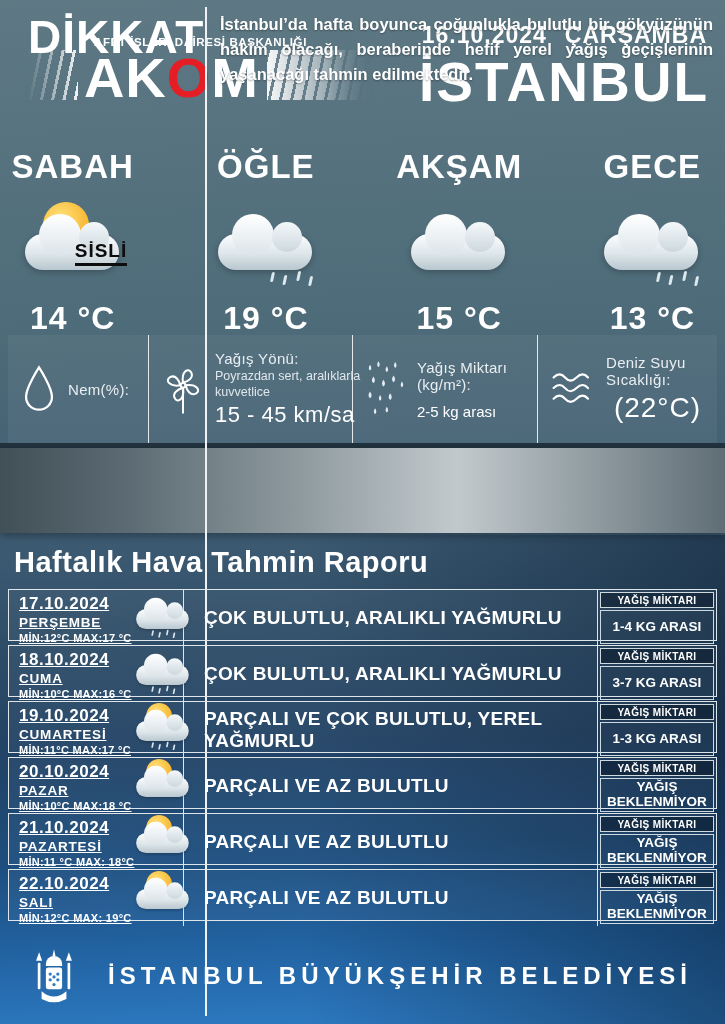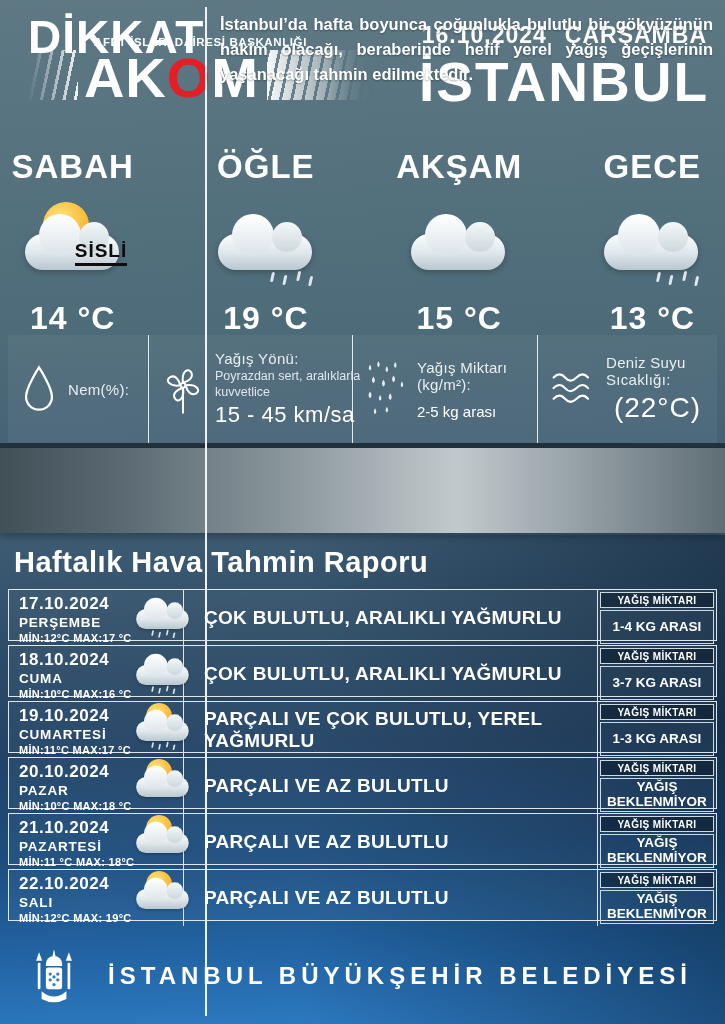--- a/index.html
+++ b/index.html
@@ -74,21 +74,21 @@
   .alert-title{position:absolute;left:28px;top:10px;font-size:46px;font-weight:800;letter-spacing:1px;}
   .alert-divider{position:absolute;left:205px;top:7px;bottom:8px;width:2px;background:#eef2f4;}
   .alert-text{position:absolute;left:220px;right:12px;top:12px;font-size:16.5px;font-weight:700;
     line-height:1.5;text-align:justify;text-shadow:0 1px 2px rgba(0,0,0,0.35);}
 
   
   .weekly-title{position:absolute;top:546px;left:14px;font-size:29px;font-weight:700;letter-spacing:0.5px;}
   .wtable{position:absolute;top:589px;left:8px;width:709px;display:flex;flex-direction:column;gap:4px;}
   .wrow{display:grid;grid-template-columns:175px 1fr 118px;height:52px;border:1px solid #dfe6ea;
     background:rgba(255,255,255,0.04);box-sizing:border-box;}
-  .cell-day{position:relative;border-right:1px solid #dfe6ea;padding:4px 6px 2px 10px;overflow:visible;}
+  .cell-day{position:relative;border-right:1px solid #dfe6ea;padding:4px 6px 2px 10px;overflow:visible;text-decoration:underline;}
   .d-date{font-size:17px;font-weight:700;letter-spacing:0.5px;}
   .d-name{font-size:13.5px;font-weight:700;letter-spacing:0.8px;margin-top:1px;}
   .d-minmax{font-size:11px;font-weight:700;letter-spacing:0.3px;margin-top:2px;}
   .cell-day .wicon{position:absolute;right:-8px;top:1px;}
   .cell-cond{border-right:1px solid #dfe6ea;display:flex;align-items:center;padding-left:20px;
     font-size:19px;font-weight:700;letter-spacing:0.3px;}
   .cell-amt{display:flex;flex-direction:column;padding:2px;gap:2px;box-sizing:border-box;}
   .amt-head{background:rgba(8,22,38,0.5);border:1px solid #cfd9e0;font-size:10px;font-weight:700;
     text-align:center;padding:1.5px 0;letter-spacing:0.4px;}
   .amt-val{flex:1;border:1px solid #cfd9e0;display:flex;align-items:center;justify-content:center;

